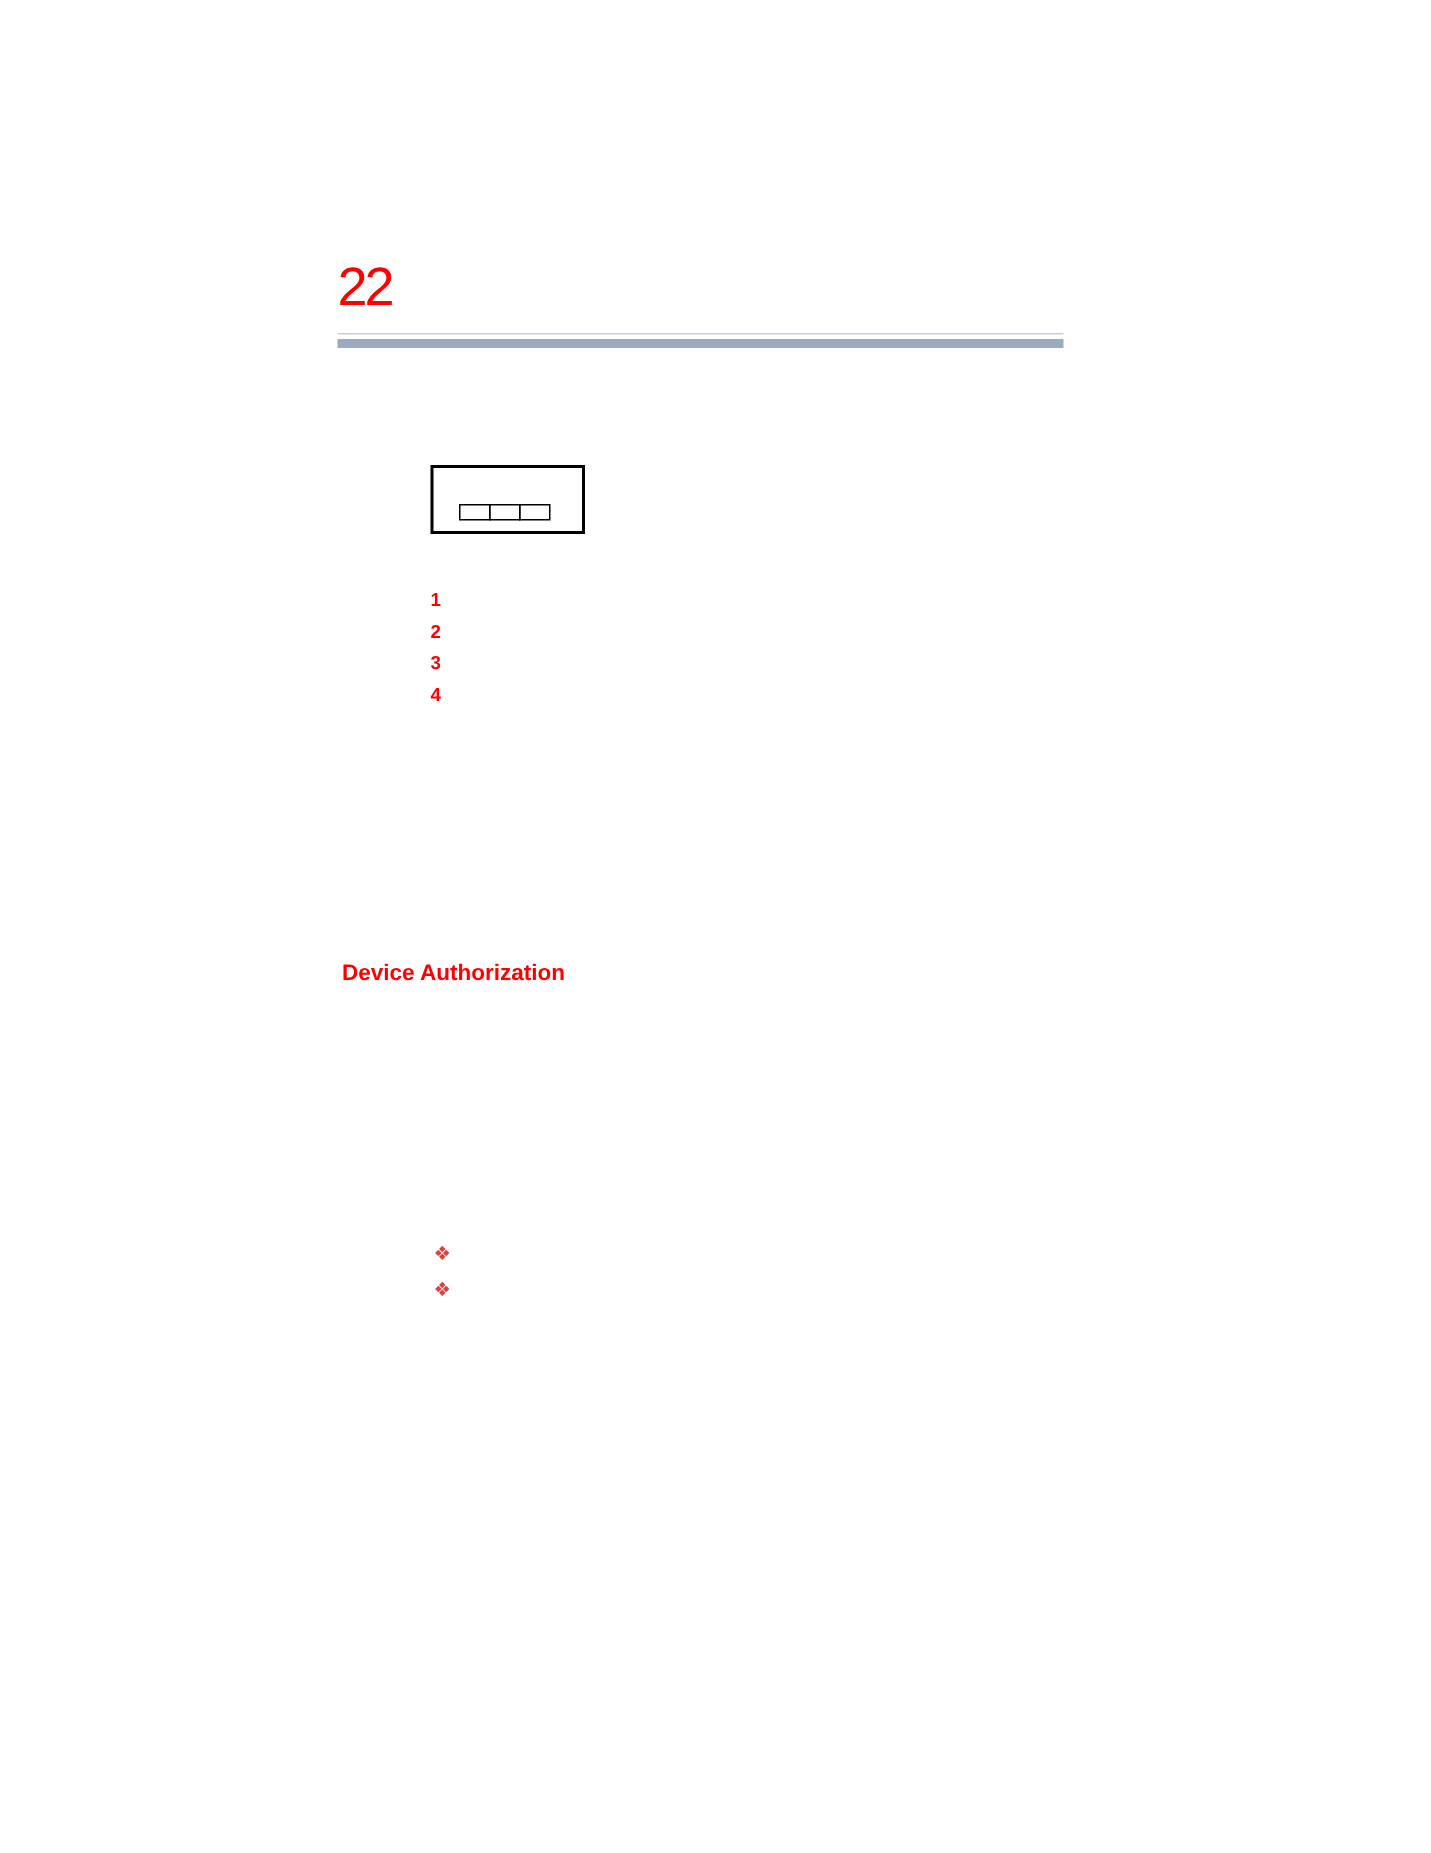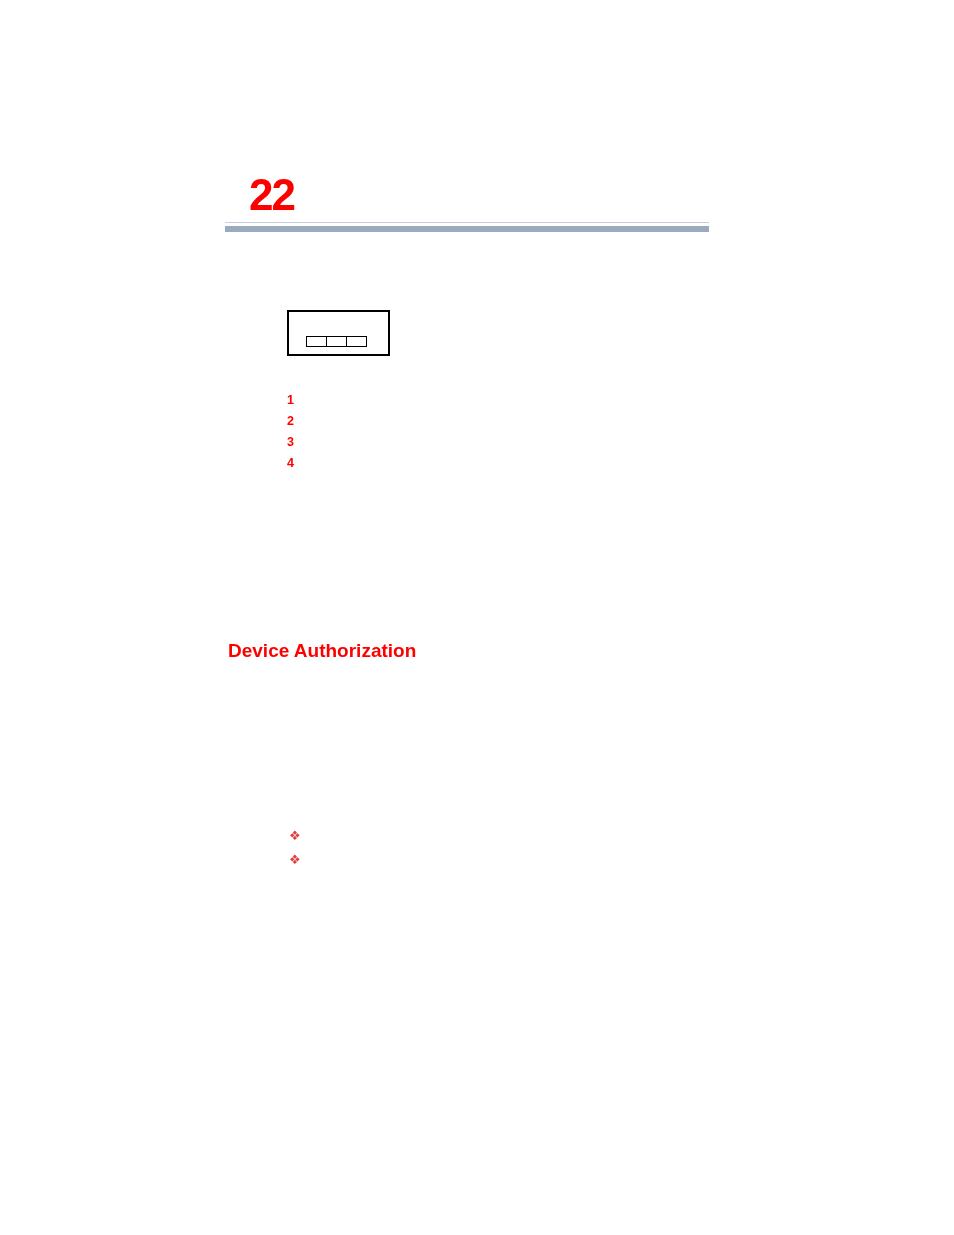--- a/index.html
+++ b/index.html
@@ -16,25 +16,24 @@
     position: relative;
     width: 954px;
     height: 1235px;
   }
   .chapter-number {
     position: absolute;
     top: 170px;
     left: 225px;
     font-family: "Arial Narrow", Arial, Helvetica, sans-serif;
     font-stretch: condensed;
-    font-size: 44px;
-    font-weight: 700;
+    font-size: 36px;
+    font-weight: 400;
     color: #ff0000;
     letter-spacing: -2px;
-    margin-left: 24px;
   }
   .hr-thick {
     position: absolute;
     top: 226px;
     left: 225px;
     width: 484px;
     height: 6px;
     background: #9aaac0;
   }
   .hr-thin {
@@ -81,21 +80,21 @@
   }
   .num-list div {
     height: 21px;
   }
   .section-heading {
     position: absolute;
     top: 640px;
     left: 228px;
     font-family: "Arial Narrow", Arial, Helvetica, sans-serif;
     font-stretch: condensed;
-    font-size: 19px;
+    font-size: 15px;
     font-weight: bold;
     color: #ff0000;
   }
   .bullet-list {
     position: absolute;
     top: 824px;
     left: 289px;
     line-height: 24px;
   }
   .bullet-list .bullet {

